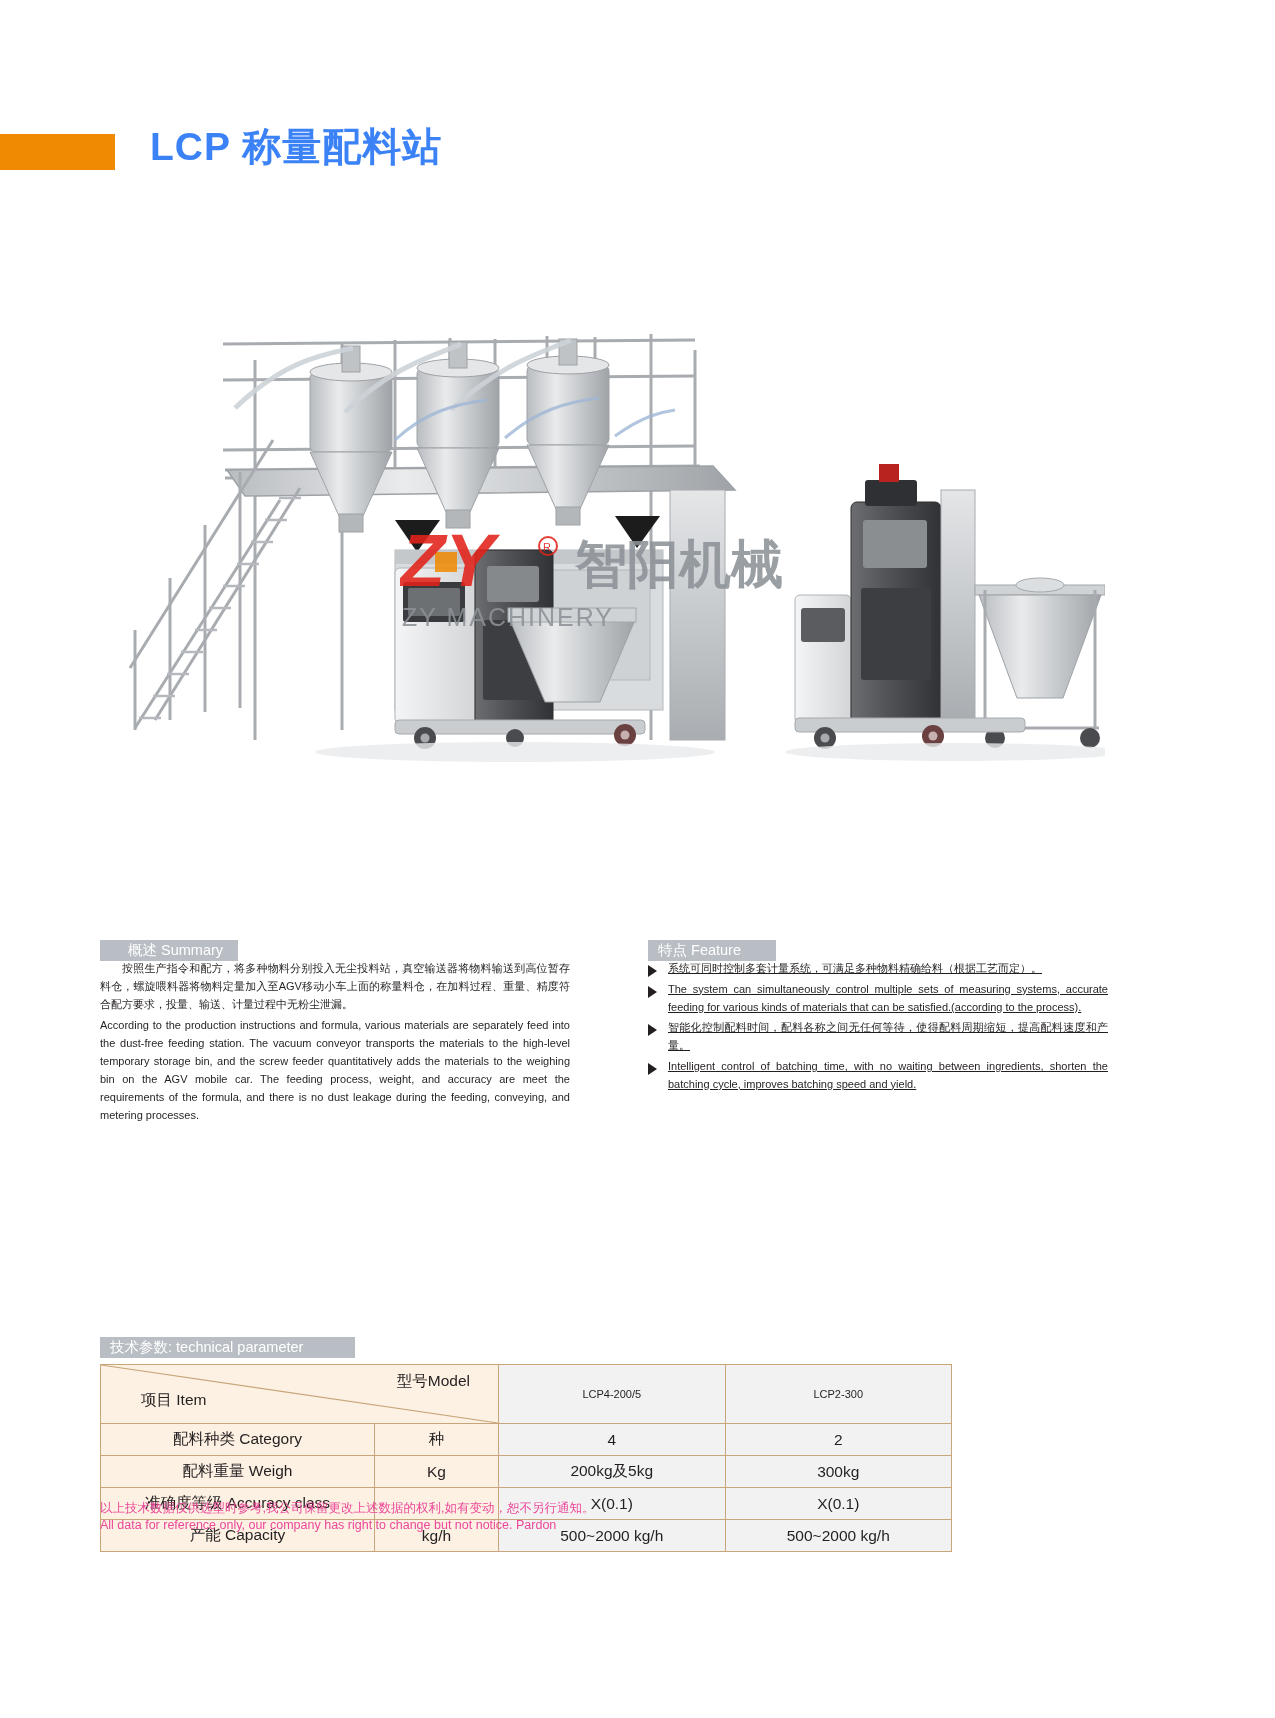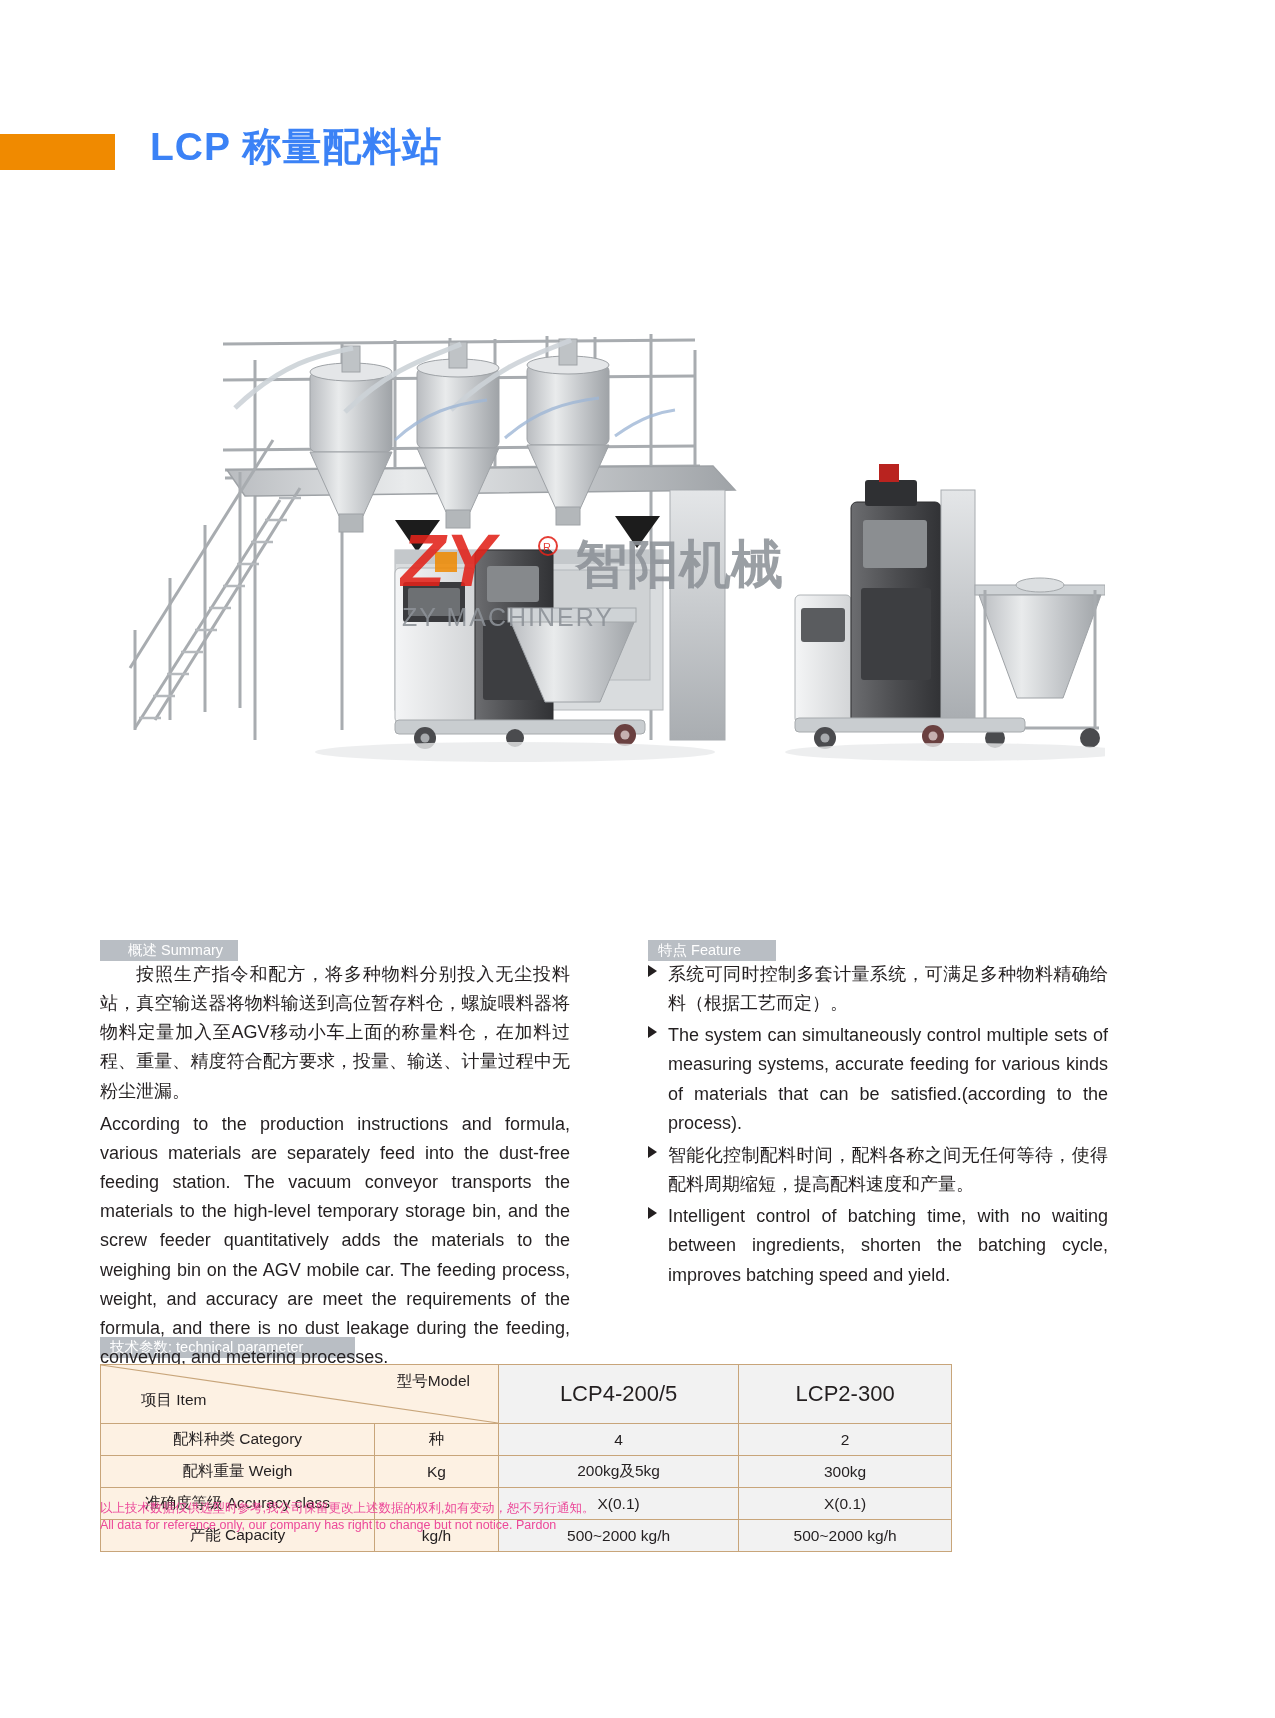--- a/index.html
+++ b/index.html
@@ -82,35 +82,36 @@
     white-space: nowrap;
     box-sizing: border-box;
   }
   .sec-head.summary { left: 100px; top: 940px; width: 138px; padding-left: 28px; }
   .sec-head.feature { left: 648px; top: 940px; width: 128px; }
   .sec-head.param   { left: 100px; top: 1337px; width: 255px; }
 
   
   .col {
     position: absolute;
-    font-size: 18px;
+    font-size: 11px;
     line-height: 1.62;
     color: #231f20;
     text-align: justify;
   }
   .col.left  { left: 100px; top: 960px;  width: 470px; }
   .col.right { left: 648px; top: 960px;  width: 460px; }
   .col p { margin: 0 0 2px 0; }
   .col p.indent { text-indent: 2em; }
   .col p.en { text-indent: 0; margin-top: 4px; }
   .bullet-line {
     position: relative;
     padding-left: 20px;
     margin: 0 0 3px 0;
     text-align: justify;
+    text-decoration: underline;
   }
   .bullet-line .tri {
     position: absolute;
     left: 0;
     top: 5px;
     width: 0; height: 0;
     border-left: 9px solid #231f20;
     border-top: 6px solid transparent;
     border-bottom: 6px solid transparent;
   }
@@ -156,21 +157,21 @@
   }
   .corner .item {
     position: absolute;
     left: 40px;
     bottom: 12px;
     font-size: 15.5px;
   }
   .head-model {
     background: #f2f2f2;
     height: 54px !important;
-    font-size: 22px;
+    font-size: 11px;
   }
 
   
   .footnote {
     position: absolute;
     left: 100px;
     top: 1500px;
     width: 900px;
     font-size: 12.5px;
     line-height: 1.35;

